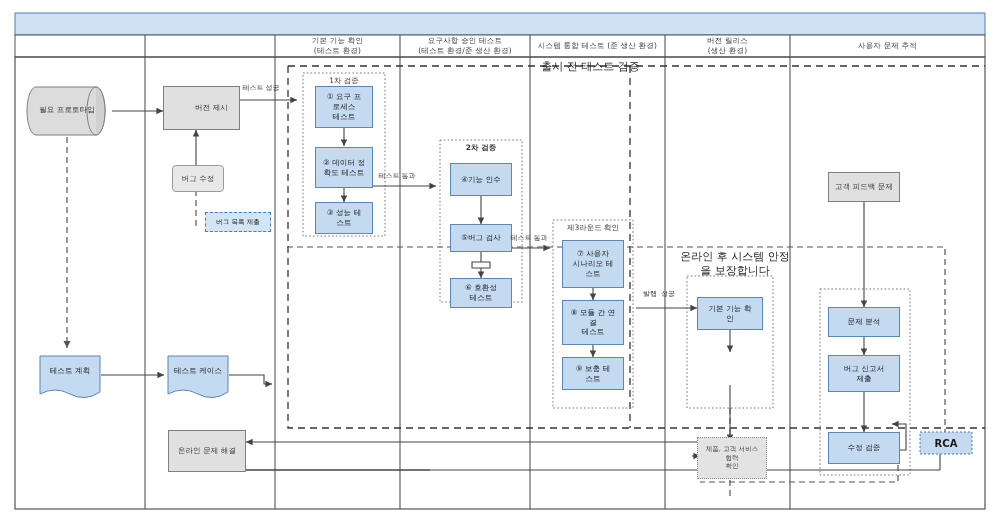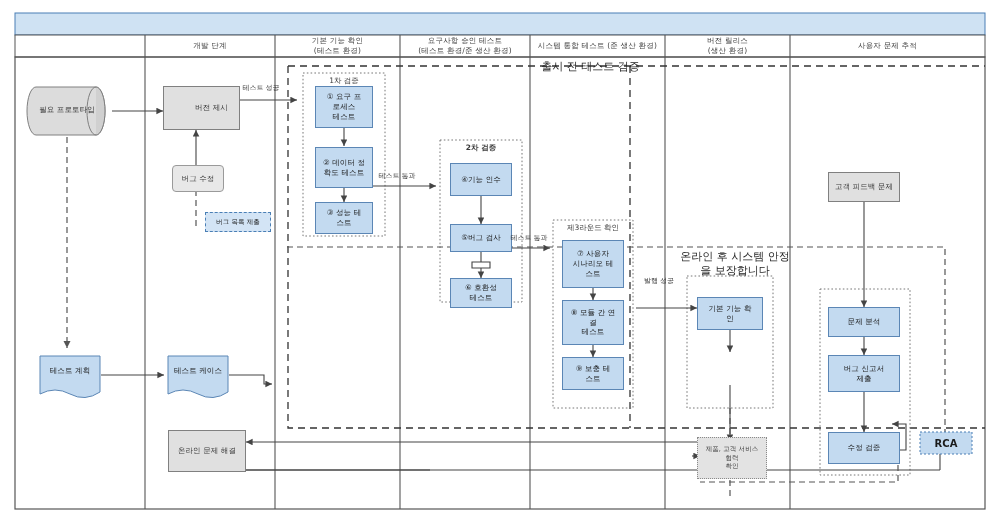--- a/index.html
+++ b/index.html
@@ -157,21 +157,20 @@
       <line x1="730" y1="408" x2="730" y2="437"></line>
       <line x1="730" y1="470" x2="730" y2="497"></line>
 
       <path d="M945,435 L945,247 L285,247"></path>
       <path d="M898,455 L898,482 L700,482"></path>
     </g>
 
     <rect x="920" y="432" width="52" height="22" fill="#c3daf0" stroke="#4a7fb5" stroke-width="1" stroke-dasharray="2,2"></rect>
   </svg>
 
-  <div class="lane-title" style="left:145px;top:35px;width:130px;height:22px;">개발 단계</div>
   <div class="lane-title" style="left:275px;top:35px;width:125px;height:22px;">기본 기능 확인
 (테스트 환경)</div>
   <div class="lane-title" style="left:400px;top:35px;width:130px;height:22px;">요구사항 승인 테스트
 (테스트 환경/준 생산 환경)</div>
   <div class="lane-title" style="left:530px;top:35px;width:135px;height:22px;">시스템 통합 테스트 (준 생산 환경)</div>
   <div class="lane-title" style="left:665px;top:35px;width:125px;height:22px;">버전 릴리스
 (생산 환경)</div>
   <div class="lane-title" style="left:790px;top:35px;width:195px;height:22px;">사용자 문제 추적</div>
 
   <div class="bigLabelWrap"></div>
@@ -244,16 +243,16 @@
   <div class="node n-gray" style="left:828px;top:172px;width:72px;height:30px;">고객 피드백 문제</div>
   <div class="node n-blue" style="left:828px;top:307px;width:72px;height:30px;">문제 분석</div>
   <div class="node n-blue" style="left:828px;top:355px;width:72px;height:37px;">버그 신고서
 제출</div>
   <div class="node n-blue" style="left:828px;top:432px;width:72px;height:32px;">수정 검증</div>
   <div class="node" style="left:920px;top:432px;width:52px;height:22px;font-size:10px;font-weight:bold;color:#1a1a1a;">RCA</div>
 
   <div class="edgelabel" style="left:232px;top:82px;width:58px;height:12px;">테스트 성공</div>
   <div class="edgelabel" style="left:368px;top:170px;width:58px;height:12px;">테스트 통과</div>
   <div class="edgelabel" style="left:500px;top:232px;width:58px;height:12px;">테스트 통과</div>
-  <div class="edgelabel" style="left:630px;top:275px;width:58px;height:12px;">발행 성공</div>
+  <div class="edgelabel" style="left:630px;top:288px;width:58px;height:12px;font-family:Liberation Mono, monospace;">발행 성공</div>
 
 
 </div>
 
 </body></html>

